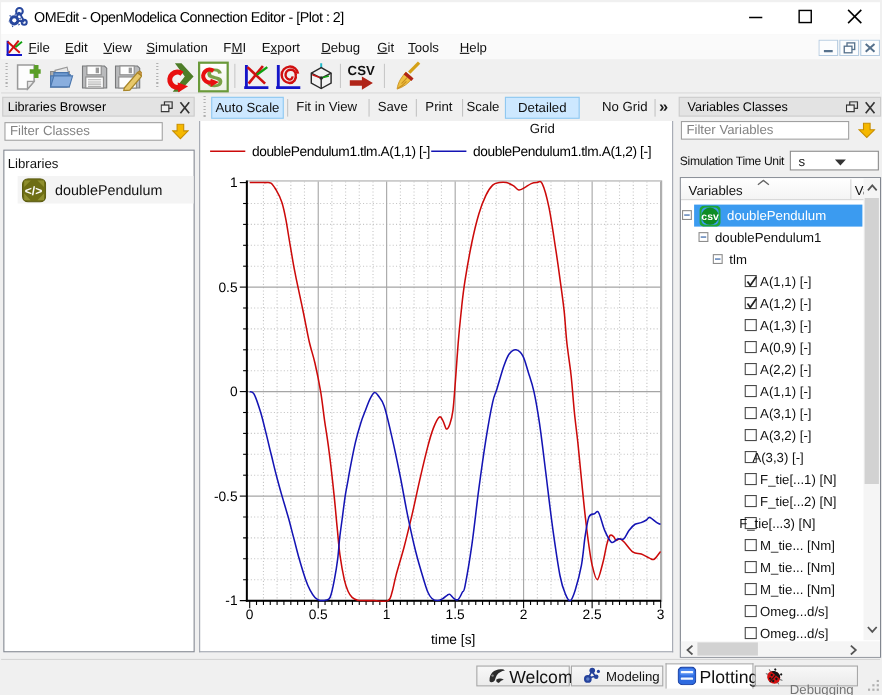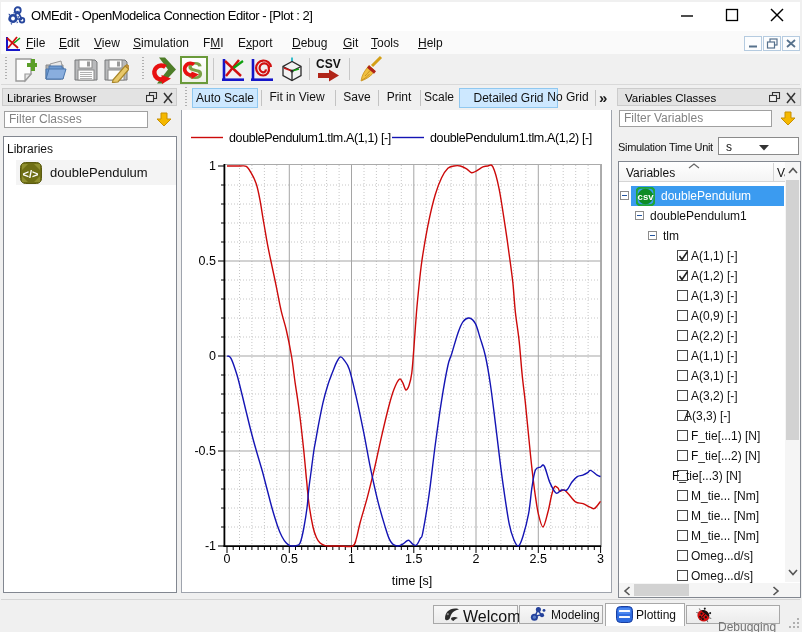--- a/index.html
+++ b/index.html
@@ -198,21 +198,21 @@
 <div class="abs" style="left:181px;top:110px;width:431px;height:483px;background:#ffffff;border:1px solid #9fa4ad;border-top:none"></div>
 <div class="pbtn on" style="left:192px;width:66px">Auto Scale</div>
 <div class="pbtn" style="left:263px;width:68px">Fit in View</div>
 <div class="psep" style="left:261px"></div>
 <div class="psep" style="left:335px"></div>
 <div class="pbtn" style="left:339px;width:36px">Save</div>
 <div class="psep" style="left:378px"></div>
 <div class="pbtn" style="left:381px;width:36px">Print</div>
 <div class="psep" style="left:420px"></div>
 <div class="pbtn" style="left:423px;width:32px">Scale</div>
-<div class="pbtn on" style="left:459px;width:99px">Detailed Grid</div>
+<div class="pbtn on" style="left:459px;width:68px">Detailed Grid</div>
 <div class="pbtn" style="left:544px;width:48px">No Grid</div>
 <div class="psep" style="left:595px"></div>
 <div class="abs" style="left:599px;top:89px;font-size:15px;font-weight:bold;color:#1a1a1a">»</div>
 
 <svg class="abs" style="left:0;top:0" width="802" height="632" viewBox="0 0 802 632">
 <style>
 .gmin { stroke:#c6c6c6; stroke-width:1; stroke-dasharray:1 2; }
 .gmaj { stroke:#a5a5a5; stroke-width:1; }
 .tick { stroke:#000; stroke-width:1; }
 .tl { font-family:"Liberation Sans",sans-serif; font-size:12.5px; fill:#000; }
@@ -498,21 +498,21 @@
 <div class="abs" style="left:551px;top:608px;font-size:12px;color:#111">Modeling</div>
 <div class="ptab active" style="left:605px;width:80px"></div>
 <svg class="abs" style="left:616px;top:606px" width="17" height="17" viewBox="0 0 17 17">
   <rect x="0.5" y="0.5" width="16" height="16" rx="4" fill="#2e6be0" stroke="#1a3fa0"></rect>
   <rect x="2" y="2" width="13" height="6" rx="2" fill="#4a86f0"></rect>
   <g fill="#fff">
     <rect x="3" y="4" width="11" height="2" rx="0.5" opacity="0.95"></rect>
     <rect x="3" y="10" width="11" height="2" rx="0.5" opacity="0.95"></rect>
   </g>
 </svg>
-<div class="abs" style="left:636px;top:608px;font-size:12px;color:#111">Plotting</div>
+<div class="abs" style="left:636px;top:608px;font-size:16px;color:#111">Plotting</div>
 <div class="ptab" style="left:686px;width:94px"></div>
 <svg class="abs" style="left:694px;top:605px" width="20" height="20" viewBox="0 0 20 20">
   <g transform="rotate(40 10 10)">
     <ellipse cx="10" cy="11" rx="6.2" ry="5.6" fill="#d40f0f"></ellipse>
     <path d="M10,5.4 C7.4,5.4 5.4,6.7 4.8,8.4 L15.2,8.4 C14.6,6.7 12.6,5.4 10,5.4 Z" fill="#151515"></path>
     <circle cx="6.5" cy="4.6" r="1" fill="#151515"></circle>
       <circle cx="13.5" cy="4.6" r="1" fill="#151515"></circle>
     <line x1="10" y1="8.4" x2="10" y2="16.6" stroke="#151515" stroke-width="0.9"></line>
     <circle cx="7.2" cy="10.5" r="1.1" fill="#151515"></circle>
       <circle cx="12.8" cy="10.5" r="1.1" fill="#151515"></circle>

